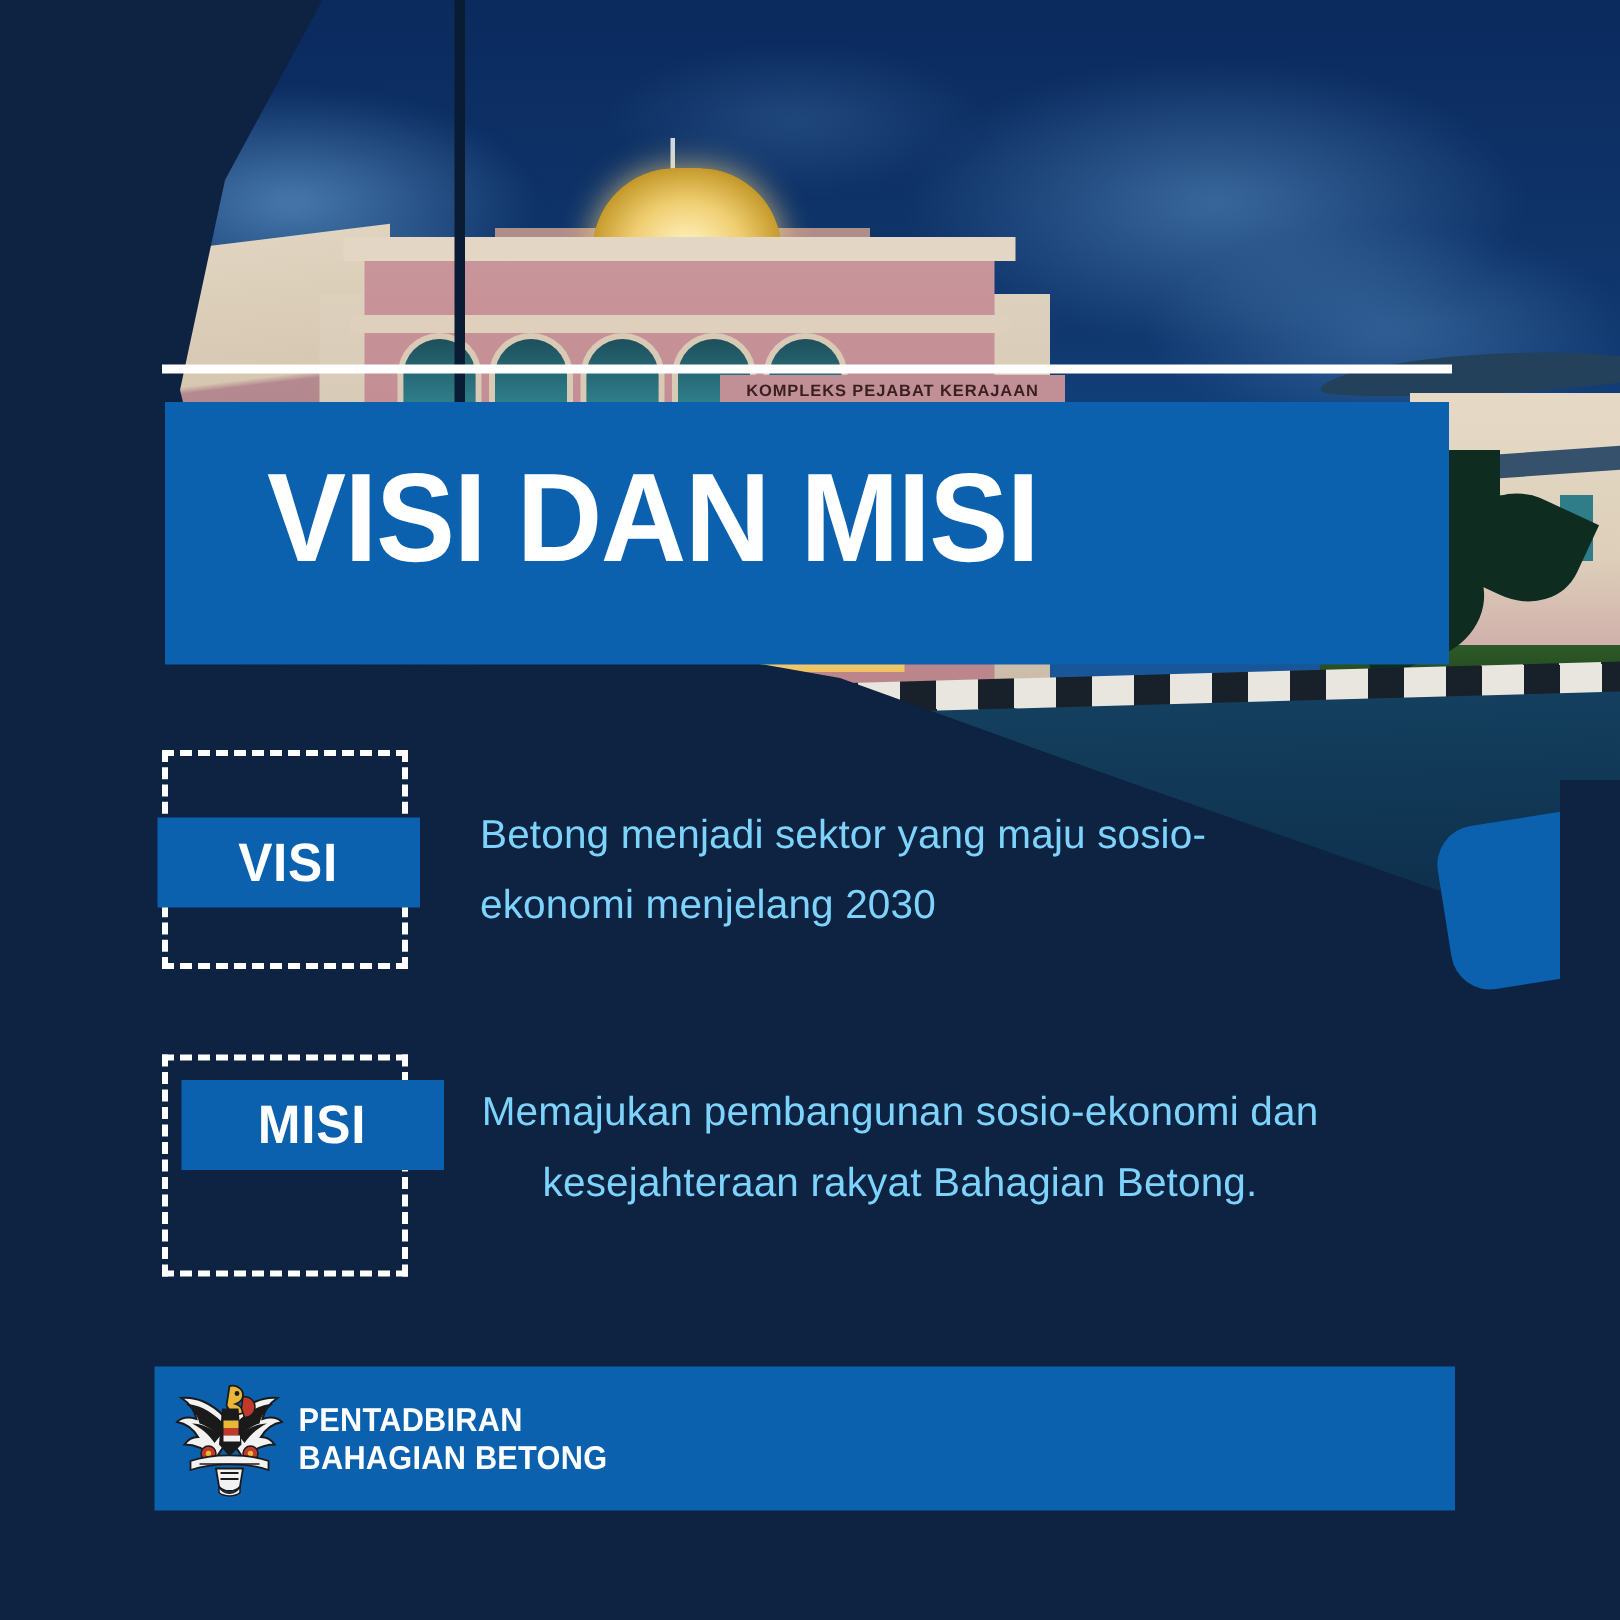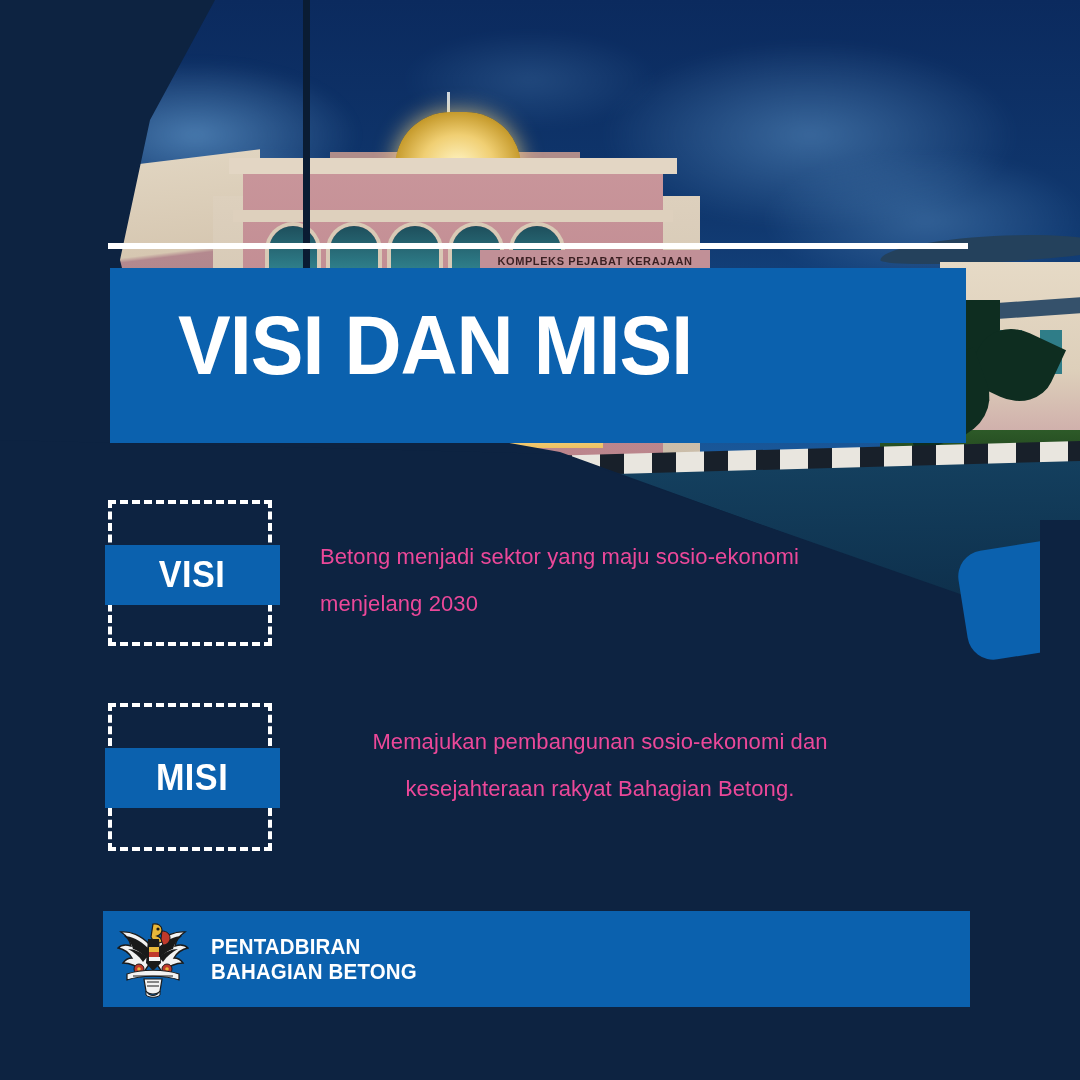--- a/index.html
+++ b/index.html
@@ -194,44 +194,44 @@
   .vm-badge{
     position:absolute;left:105px;width:175px;height:60px;
     background:#0b61ae;display:flex;align-items:center;justify-content:center;
   }
   .vm-badge span{
     color:#ffffff;font-size:36px;font-weight:bold;letter-spacing:.5px;
     font-family:"Liberation Sans", sans-serif;
     transform:scaleX(.95);
   }
   .vm-text{
-    position:absolute;left:320px;color:#ec4899;
-    font-size:22px;line-height:47px;font-weight:400;
+    position:absolute;left:320px;color:#7dd3fc;
+    font-size:27px;line-height:47px;font-weight:400;
     font-family:"Liberation Sans", sans-serif;
     letter-spacing:.1px;
   }
 
   
   #visi-dashed{top:500px;height:146px;}
   #visi-badge{top:545px;}
   #visi-text{top:533px;width:560px;}
   
   #misi-dashed{top:703px;height:148px;}
-  #misi-badge{top:748px;}
+  #misi-badge{top:720px;margin-left:16px;}
   #misi-text{top:718px;width:560px;text-align:center;}
 
   
   .footer{
     position:absolute;left:103px;top:911px;width:867px;height:96px;
     background:#0b61ae;
     box-sizing:border-box;
   }
   .footer-brand{
     position:absolute;left:0;top:0;width:390px;height:96px;
-    display:flex;align-items:center;gap:22px;padding-left:14px;box-sizing:border-box;
+    display:flex;align-items:center;gap:10px;padding-left:14px;box-sizing:border-box;
   }
   .crest{position:relative;width:72px;height:80px;flex:0 0 72px;}
   .brand-lines{
     color:#ffffff;font-weight:bold;font-size:22px;line-height:25px;
     letter-spacing:.2px;font-family:"Liberation Sans", sans-serif;
     transform:scaleX(.93);transform-origin:left center;white-space:nowrap;
   }
   .url-box{
     position:absolute;left:389px;top:9px;width:466px;height:78px;
     background:#0d2341;border:3px solid #1f7fc8;box-sizing:border-box;

